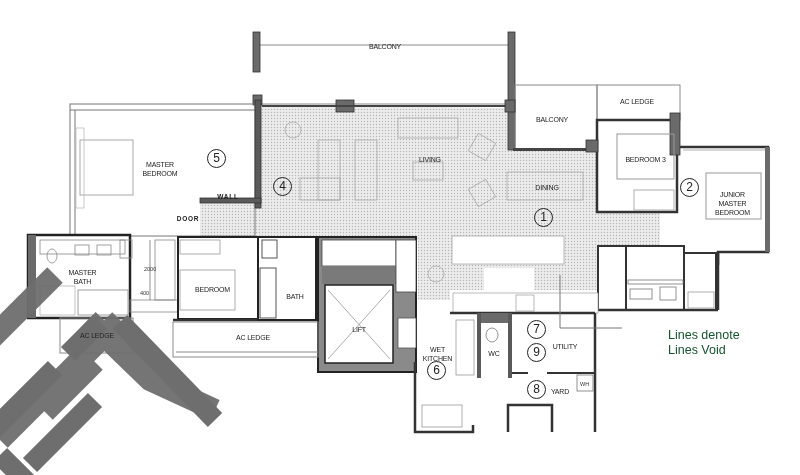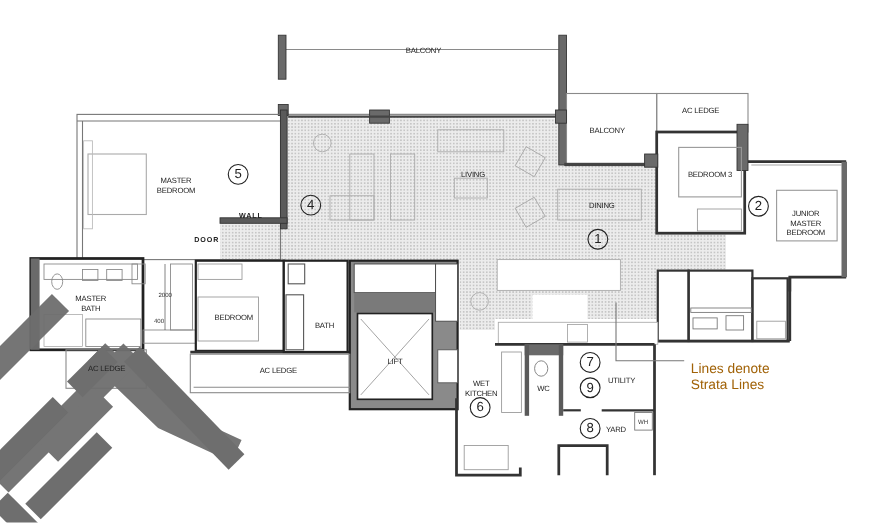--- a/index.html
+++ b/index.html
@@ -1,21 +1,21 @@
 <!DOCTYPE html>
 <html><head>
 <meta charset="utf-8">
 <style>
   html, body { margin: 0; padding: 0; background: #ffffff; }
   body { width: 800px; height: 475px; overflow: hidden; position: relative; font-family: "Liberation Sans", sans-serif; }
   #plan { position: absolute; left: 0; top: 0; width: 800px; height: 475px; }
   .lbl { position: absolute; font-family: "Liberation Sans", sans-serif; font-size: 7px; color: #222; text-align: center; line-height: 9px; letter-spacing: -0.2px; white-space: pre-line; }
   .lbl-bold { font-weight: bold; letter-spacing: 0.8px; font-size: 6.5px; }
   .num { position: absolute; width: 17px; height: 17px; border: 1px solid #222; border-radius: 50%; font-size: 12px; line-height: 17px; text-align: center; color: #222; font-family: "Liberation Sans", sans-serif; background: transparent; }
-  .callout { position: absolute; font-size: 12.5px; color: #a16207; line-height: 15px; font-family: "Liberation Sans", sans-serif; }
+  .callout { position: absolute; font-size: 12.5px; color: #14532d; line-height: 15px; font-family: "Liberation Sans", sans-serif; margin-left: 40px; }
   .dim { position: absolute; font-size: 5.5px; color: #333; }
 </style>
 </head>
 <body>
 
 <svg id="plan" viewBox="0 0 800 475" xmlns="http://www.w3.org/2000/svg">
   <defs>
     <pattern id="dots" width="3" height="3" patternUnits="userSpaceOnUse">
       <rect width="3" height="3" fill="#ececec"></rect>
       <circle cx="1.5" cy="1.5" r="0.7" fill="#b5b5b5"></circle>
@@ -200,14 +200,14 @@
 <div class="num" style="left:527px;top:380px;">8</div>
 
 <div class="lbl lbl-bold" style="left:213px;top:192px;width:30px;">WALL</div>
 <div class="lbl lbl-bold" style="left:173px;top:214px;width:30px;">DOOR</div>
 <div class="dim" style="left:144px;top:266px;">2000</div>
 <div class="dim" style="left:140px;top:290px;">400</div>
 <div class="dim" style="left:580px;top:381px;">WH</div>
 
 <div class="callout" style="left:628px;top:328px;">
   <div>Lines denote</div>
-  <div>Strata Lines</div>
+  <div>Lines Void</div>
 </div>
 
 </body></html>

